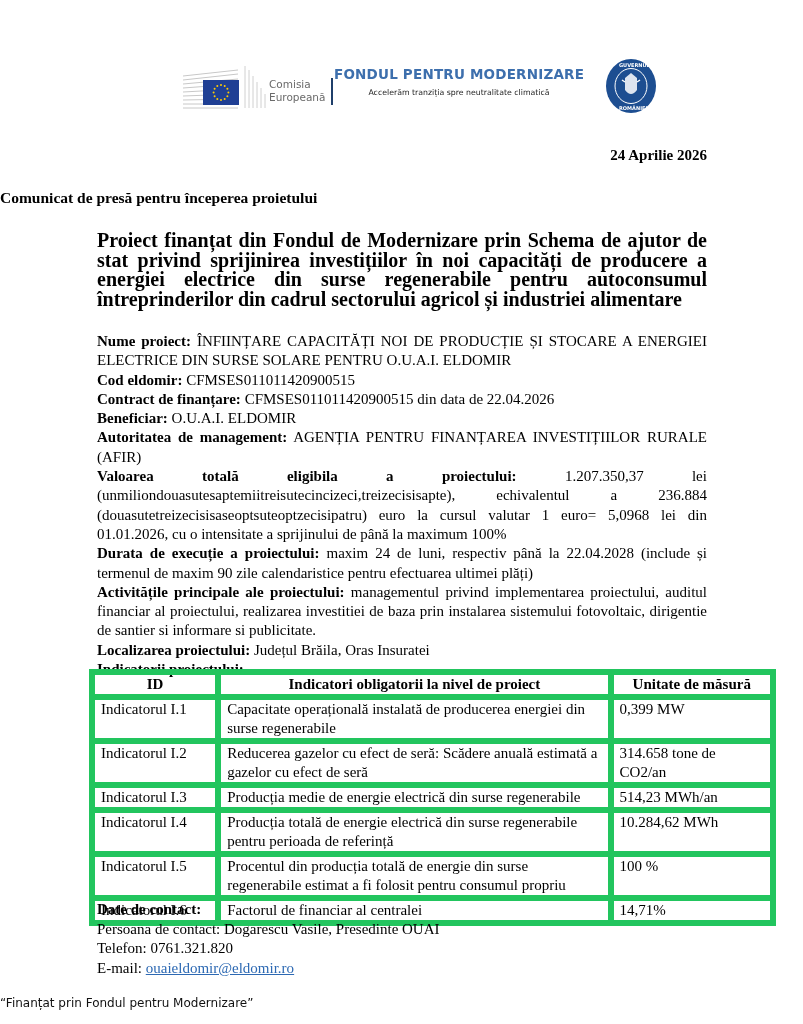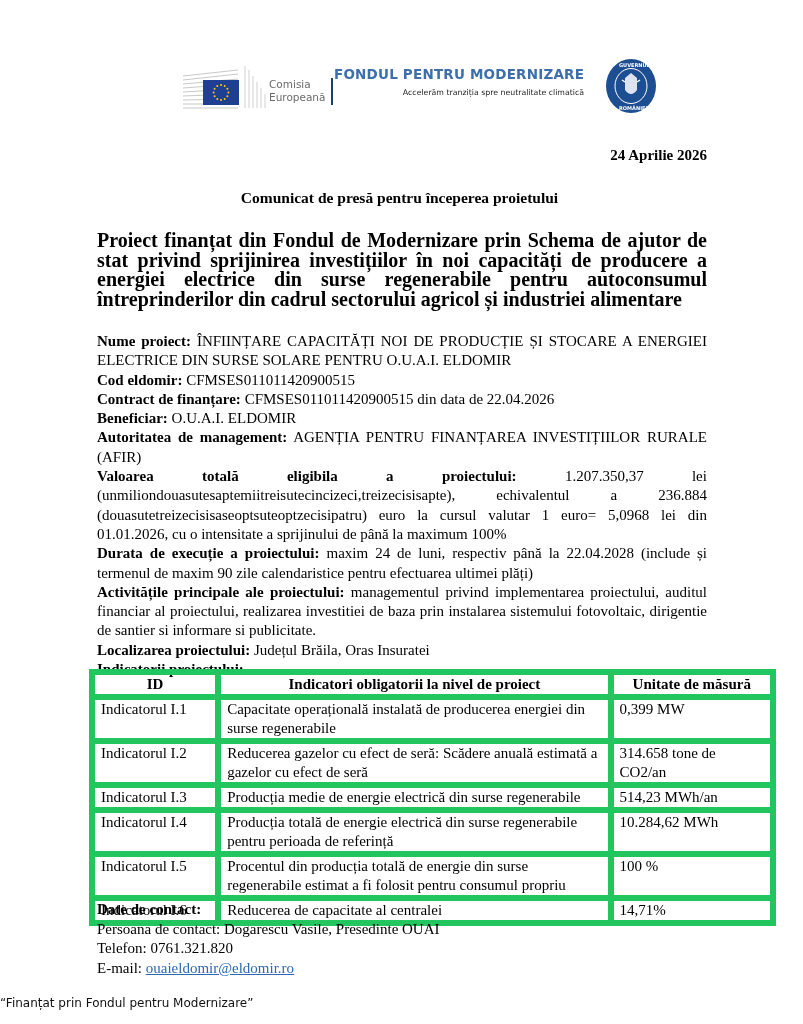--- a/index.html
+++ b/index.html
@@ -8,27 +8,27 @@
   
   .header { position: absolute; left: 0; top: 0; width: 803px; height: 130px; }
   .ec-logo { position: absolute; left: 183px; top: 60px; width: 160px; height: 50px; }
   .ec-building { position: absolute; left: 0; top: 2px; width: 90px; height: 48px; }
   .ec-flag { position: absolute; left: 20px; top: 20px; width: 36px; height: 25px; background: #1f3f94; }
   .ec-text { position: absolute; left: 86px; top: 18px; font-family: "DejaVu Sans", sans-serif; font-size: 10.5px; color: #6a6a6a; line-height: 13px; }
   .ec-bar { position: absolute; left: 148px; top: 18px; width: 2px; height: 27px; background: #1f3f6a; }
 
   .fund-block { position: absolute; left: 334px; top: 66px; width: 250px; text-align: center; }
   .fund-title { font-family: "DejaVu Sans", sans-serif; font-weight: bold; font-size: 13.5px; color: #3d6fad; letter-spacing: 0.2px; white-space: nowrap; }
-  .fund-sub { font-family: "DejaVu Sans", sans-serif; font-size: 7.8px; color: #222; margin-top: 6px; white-space: nowrap; text-align: right; }
+  .fund-sub { font-family: "DejaVu Sans", sans-serif; font-size: 7.8px; color: #222; margin-top: 6px; white-space: nowrap; }
 
   .gov-seal { position: absolute; left: 605px; top: 58px; width: 52px; height: 56px; }
 
   
   .date { position: absolute; right: 96px; top: 147px; font-weight: bold; font-size: 15px; }
-  .doc-title { position: absolute; left: 0; width: 799px; top: 189px; text-align: center; font-weight: bold; font-size: 15.5px; }
+  .doc-title { position: absolute; left: 0; width: 799px; top: 189px; text-align: left; font-weight: bold; font-size: 15.5px; }
   .intro { position: absolute; left: 97px; width: 610px; top: 231px; font-weight: bold; font-size: 20px; line-height: 19.5px; text-align: justify; }
 
   .fields { position: absolute; left: 97px; width: 610px; top: 332px; font-size: 15px; line-height: 19.3px; }
   .field { text-align: justify; margin: 0; }
   .field .lbl { font-weight: bold; }
   .value-line { display: flex; justify-content: space-between; }
   .value-line span { white-space: nowrap; }
 
   
   table.ind { position: absolute; left: 89px; top: 669px; width: 687px; border-collapse: collapse; font-size: 15px; line-height: 19px; }
@@ -195,21 +195,21 @@
       <td>Producția totală de energie electrică din surse regenerabile pentru perioada de referință</td>
       <td>10.284,62 MWh</td>
     </tr>
     <tr>
       <td>Indicatorul I.5</td>
       <td>Procentul din producția totală de energie din surse regenerabile estimat a fi folosit pentru consumul propriu</td>
       <td>100 %</td>
     </tr>
     <tr>
       <td>Indicatorul I.6</td>
-      <td>Reducerea de capacitate al centralei</td>
+      <td>Factorul de financiar al centralei</td>
       <td>14,71%</td>
     </tr>
   </tbody>
 </table>
 
 <div class="contact">
   <div class="hdr">Date de contact:</div>
   <div>Persoana de contact: Dogarescu Vasile,  Presedinte OUAI</div>
   <div>Telefon: 0761.321.820</div>
   <div><span>E-mail: </span><a>ouaieldomir@eldomir.ro</a></div>

